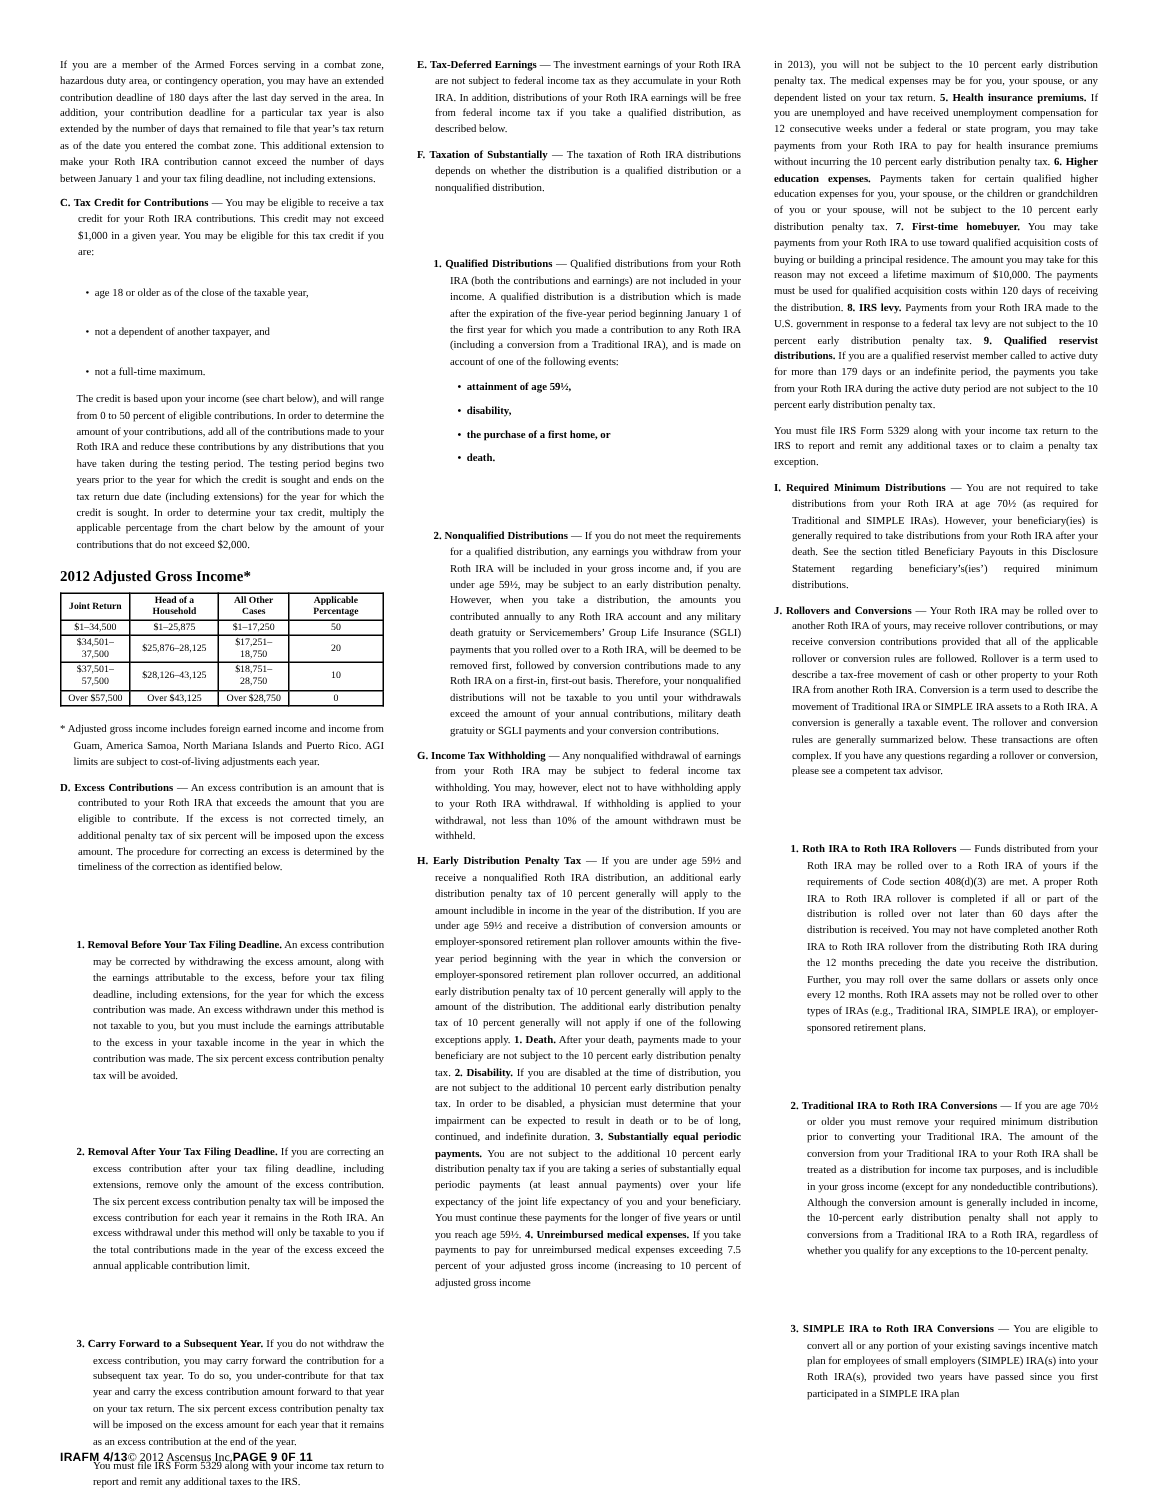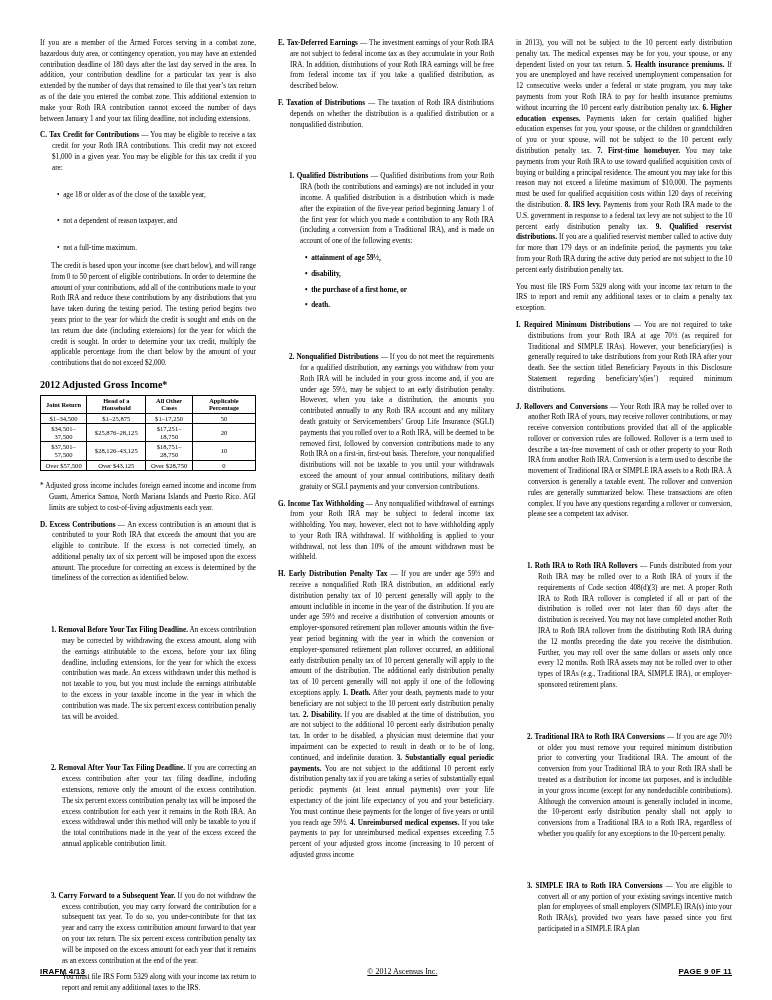--- a/index.html
+++ b/index.html
@@ -93,48 +93,46 @@
     padding-left: 9px;
     text-indent: -9px;
     margin: 10px 0 6px 0;
   }
   .footer {
     position: absolute;
     left: 40px;
     right: 40px;
     bottom: 24px;
     display: flex;
-    justify-content: space-between;
     align-items: baseline;
     font-size: 8px;
     font-family: "Liberation Sans", sans-serif;
-    text-decoration: underline;
   }
   .footer .left { font-weight: bold; letter-spacing: .2px;}
-  .footer .center { font-family: "Liberation Serif", serif; font-size: 8px; padding-left: 41px; }
+  .footer .center { font-family: "Liberation Serif", serif; font-size: 8px; }
   .footer .right { font-weight: bold; letter-spacing: .2px; }
   .sp { margin-top: 7px; }
 </style>
 </head>
 <body>
 
 <div class="page">
   <div class="cols">
 
     <div class="col">
 
       <p>If you are a member of the Armed Forces serving in a combat zone, hazardous duty area, or contingency operation, you may have an extended contribution deadline of 180 days after the last day served in the area. In addition, your contribution deadline for a particular tax year is also extended by the number of days that remained to file that year’s tax return as of the date you entered the combat zone. This additional extension to make your Roth IRA contribution cannot exceed the number of days between January 1 and your tax filing deadline, not including extensions.</p>
 
       <p class="hang">
         <b>C.</b>
         <b>Tax Credit for Contributions</b><span> — You may be eligible to receive a tax credit for your Roth IRA contributions. This credit may not exceed $1,000 in a given year. You may be eligible for this tax credit if you are:</span>
       </p>
 
       <p class="bullet">•&nbsp;&nbsp;<span>age 18 or older as of the close of the taxable year,</span></p>
-      <p class="bullet">•&nbsp;&nbsp;<span>not a dependent of reason taxpayer, and</span></p>
+      <p class="bullet">•&nbsp;&nbsp;<span>not a dependent of another taxpayer, and</span></p>
       <p class="bullet">•&nbsp;&nbsp;<span>not a full-time maximum.</span></p>
 
       <p class="indent1 sp">The credit is based upon your income (see chart below), and will range from 0 to 50 percent of eligible contributions. In order to determine the amount of your contributions, add all of the contributions made to your Roth IRA and reduce these contributions by any distributions that you have taken during the testing period. The testing period begins two years prior to the year for which the credit is sought and ends on the tax return due date (including extensions) for the year for which the credit is sought. In order to determine your tax credit, multiply the applicable percentage from the chart below by the amount of your contributions that do not exceed $2,000.</p>
 
       <div class="tbl-title">2012 Adjusted Gross Income*</div>
       <table class="agi">
         <thead>
           <tr>
             <th>Joint Return</th>
             <th>Head of a Household</th>
@@ -195,21 +193,21 @@
 
     <div class="col">
 
       <p class="hang">
         <b>E.</b>
         <b>Tax-Deferred Earnings</b><span> — The investment earnings of your Roth IRA are not subject to federal income tax as they accumulate in your Roth IRA. In addition, distributions of your Roth IRA earnings will be free from federal income tax if you take a qualified distribution, as described below.</span>
       </p>
 
       <p class="hang">
         <b>F.</b>
-        <b>Taxation of Distributions</b><span> — The taxation of Roth IRA distributions depends on whether the distribution is a qualified distribution or a nonqualified distribution.</span>
+        <b>Taxation of Substantially</b><span> — The taxation of Roth IRA distributions depends on whether the distribution is a qualified distribution or a nonqualified distribution.</span>
       </p>
 
       <p class="hang2">
         <b>1.</b>
         <b>Qualified Distributions</b><span> — Qualified distributions from your Roth IRA (both the contributions and earnings) are not included in your income. A qualified distribution is a distribution which is made after the expiration of the five-year period beginning January 1 of the first year for which you made a contribution to any Roth IRA (including a conversion from a Traditional IRA), and is made on account of one of the following events:</span>
       </p>
 
       <p class="bullet2">•&nbsp;&nbsp;<span>attainment of age 59½,</span></p>
       <p class="bullet2">•&nbsp;&nbsp;<span>disability,</span></p>
       <p class="bullet2">•&nbsp;&nbsp;<span>the purchase of a first home, or</span></p>

